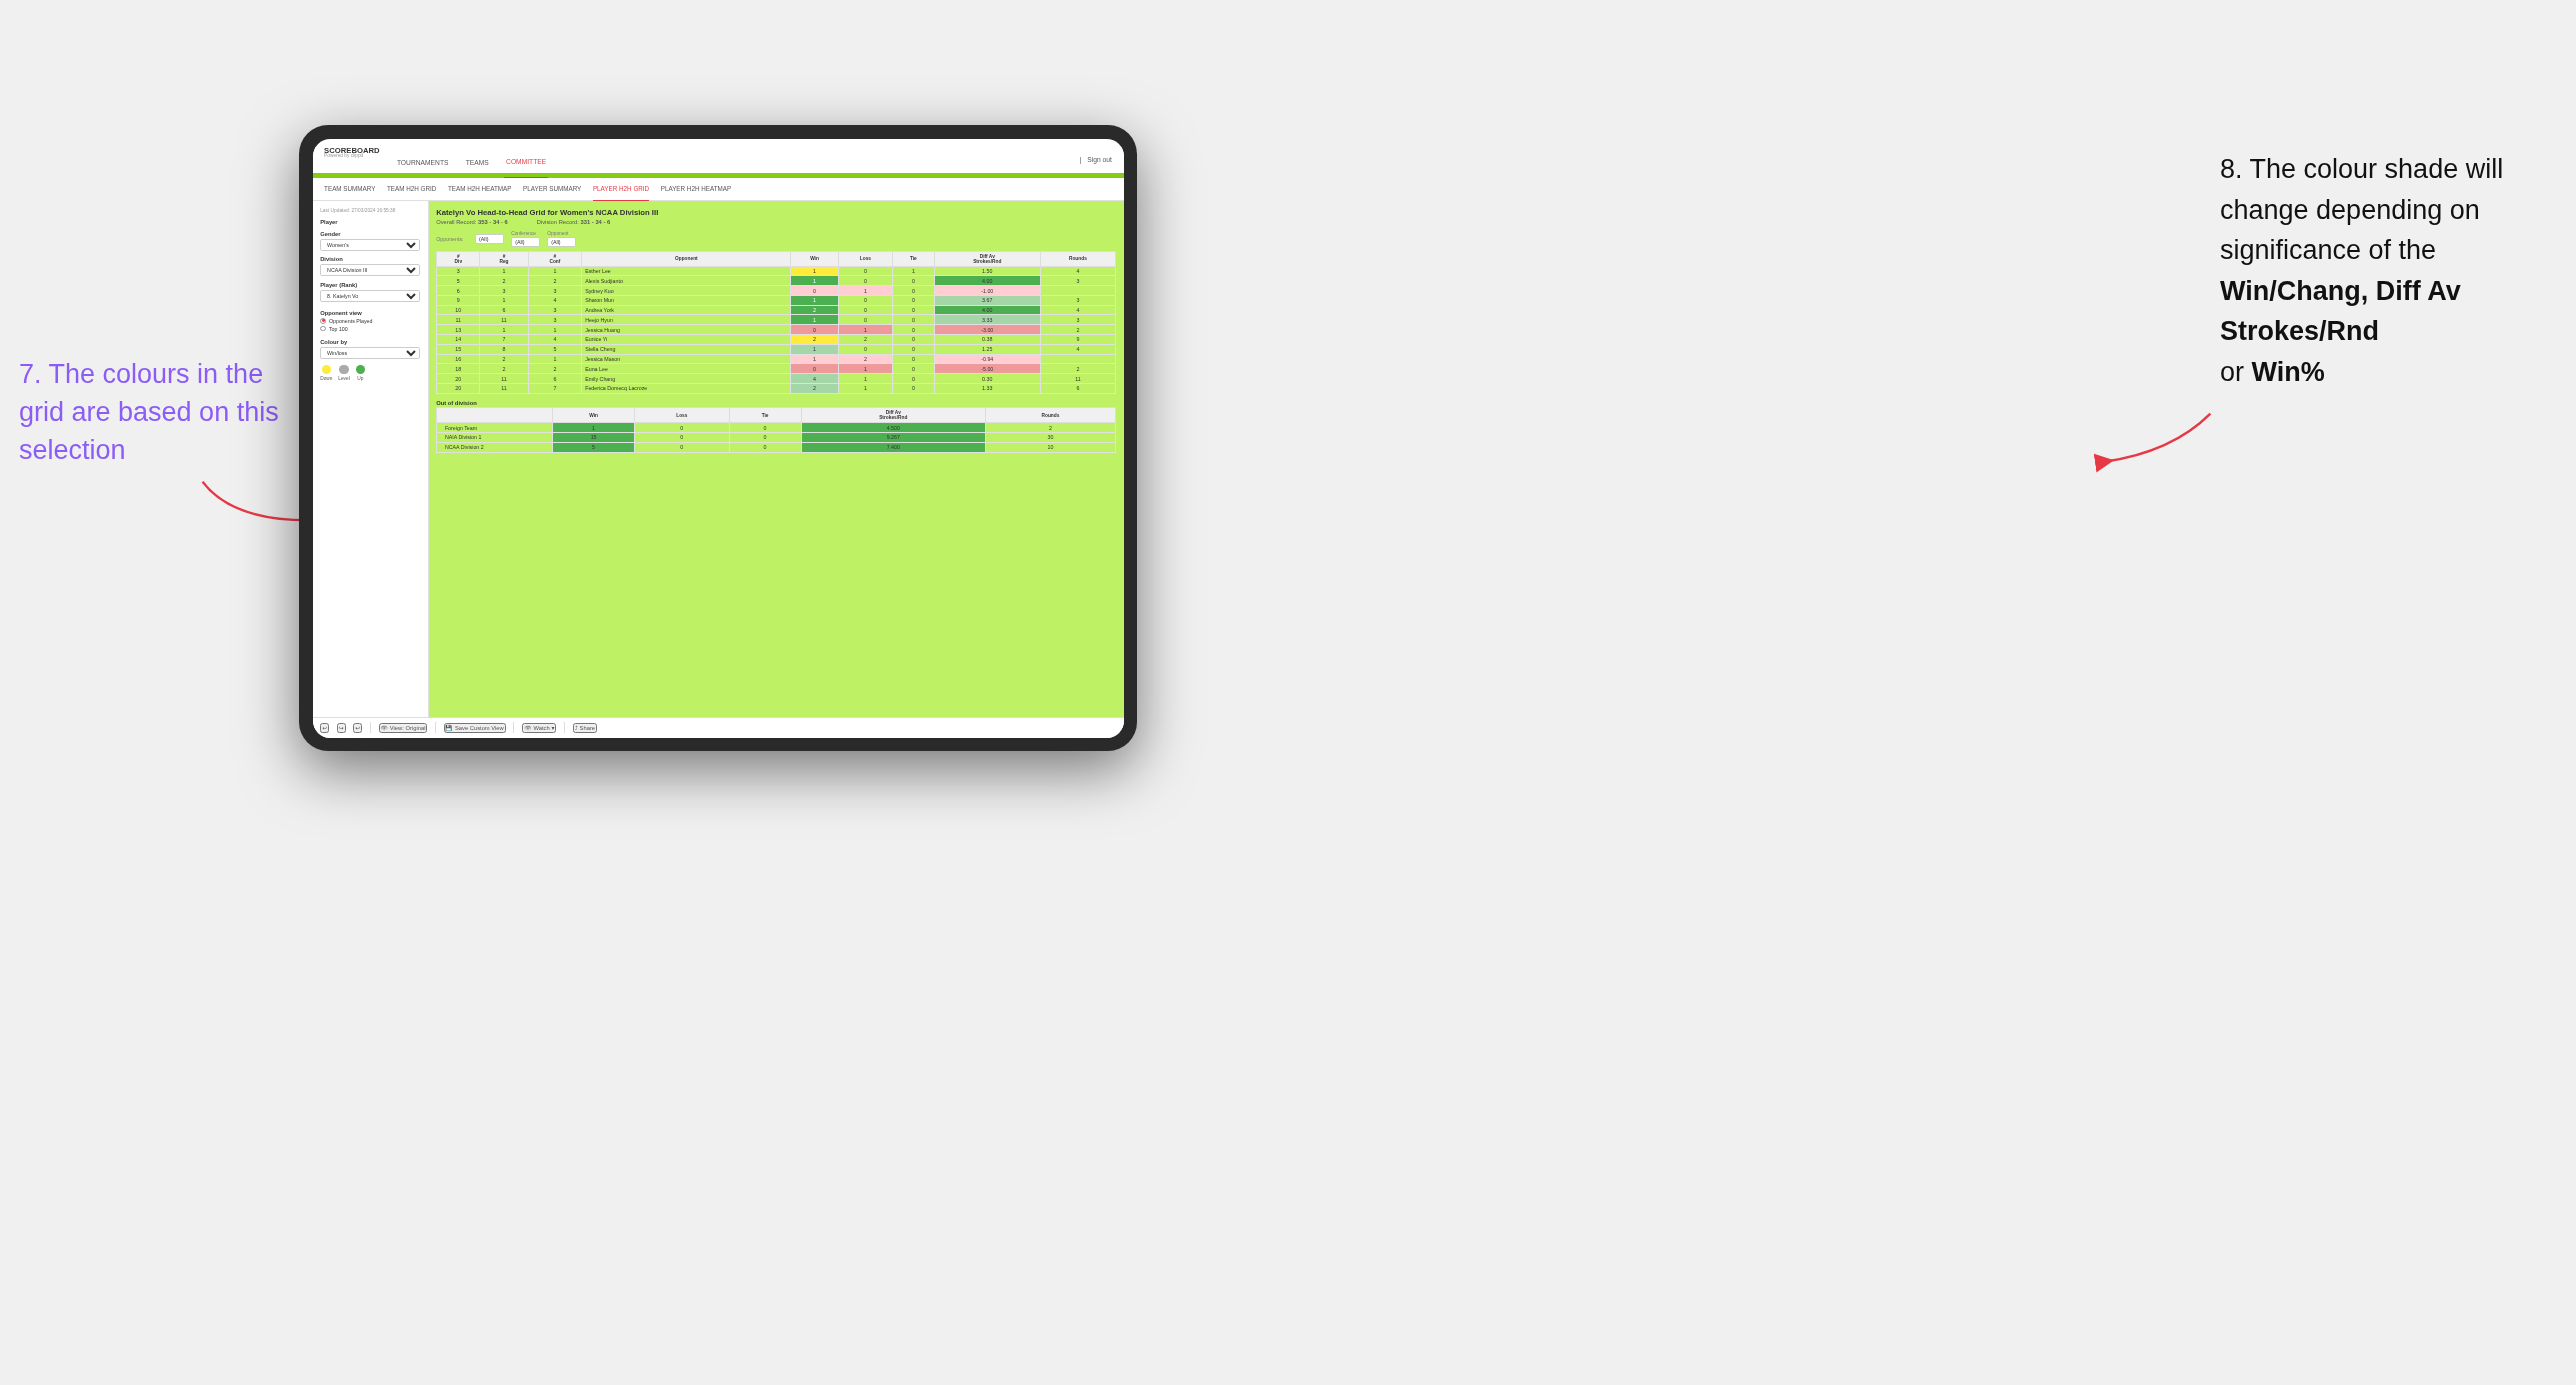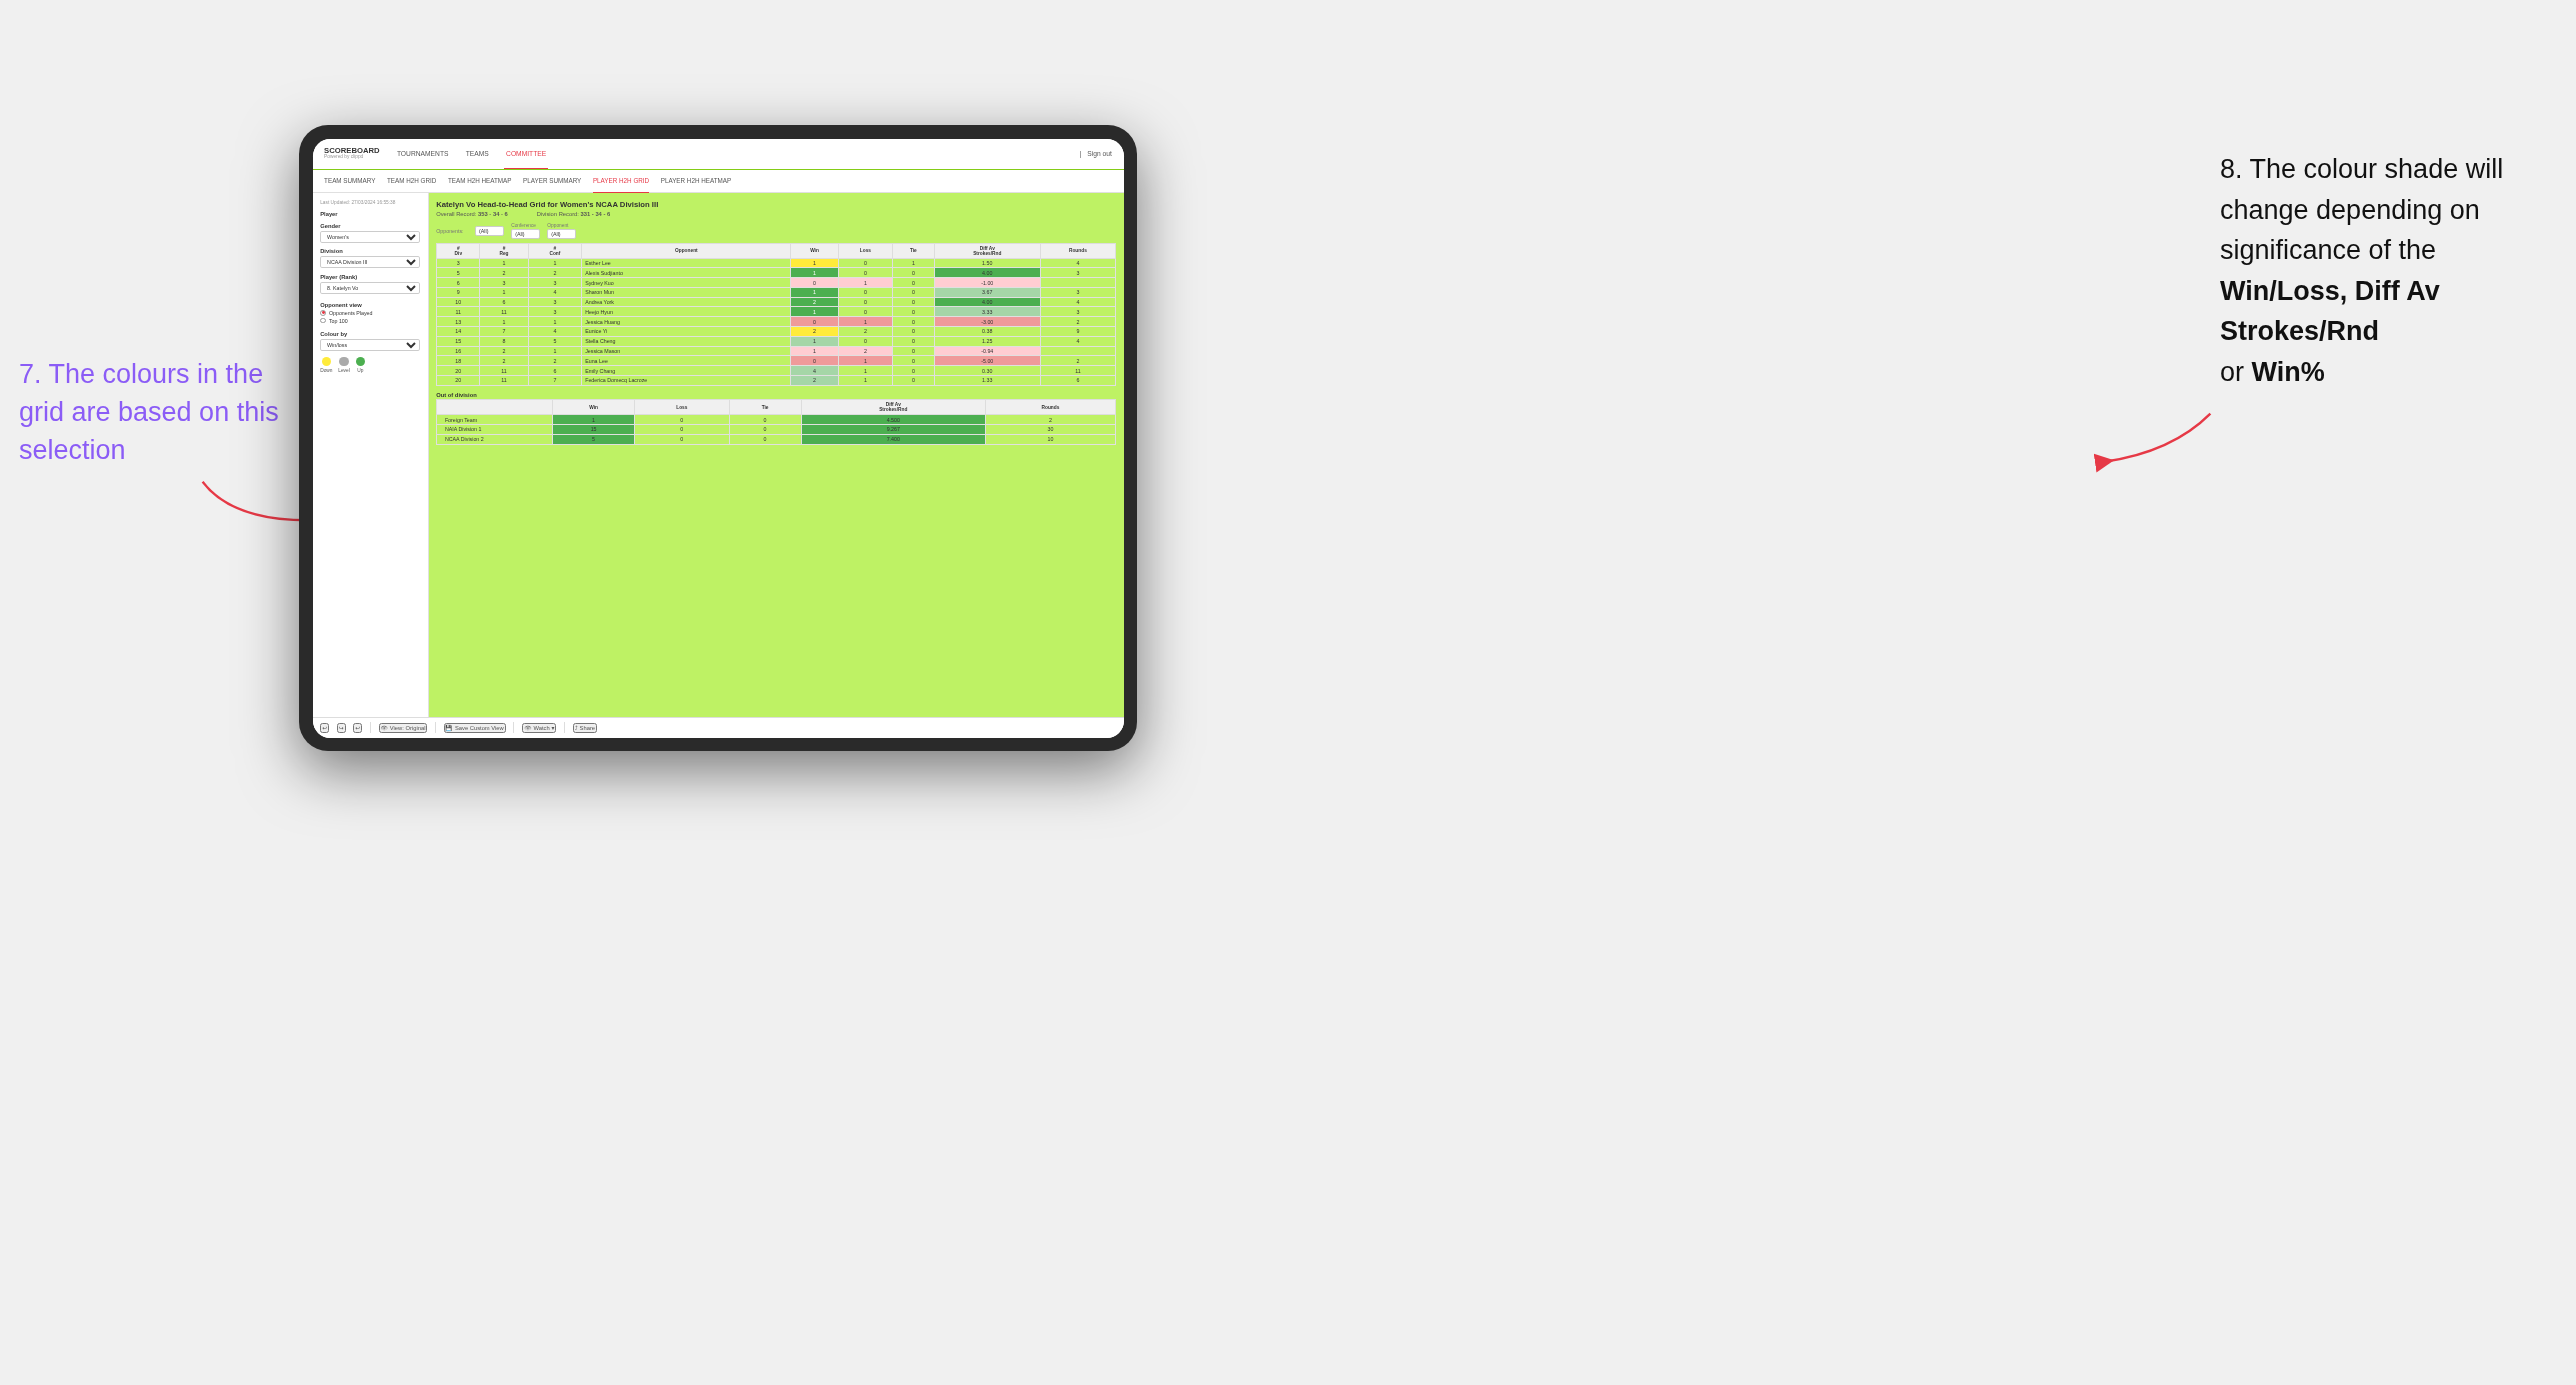--- a/index.html
+++ b/index.html
@@ -30,26 +30,26 @@
       background: #fff;
       border-radius: 17.3px;
       overflow: hidden;
       display: flex;
       flex-direction: column;
     }
 
     
     .nav-bar {
       background: #fff;
-      border-bottom: 1px solid #84cc16;
-      display: flex;
-      align-items: center;
+      border-bottom: 5px solid #84cc16;
+      display: flex;
       padding: 0 11.6px;
       height: 31px;
       flex-shrink: 0;
+      margin-top: 8px;
     }
     .nav-logo {
       font-size: 7.7px;
       font-weight: 900;
       color: #333;
       margin-right: 15.4px;
       line-height: 1;
     }
     .nav-logo .powered {
       font-size: 4.8px;
@@ -338,21 +338,21 @@
 </head>
 <body>
 
 <div class="annotation-left">
   <span>7. The colours in the grid are based on this selection</span>
 </div>
 
 <div class="annotation-right">
   <span>8. The colour shade will change depending on significance of the</span>
   <br>
-  <strong>Win/Loss,</strong>
+  <strong>Win/Chang,</strong>
   <strong>Diff Av Strokes/Rnd</strong>
   <br>
   <span>or</span>
   <strong>Win%</strong>
 </div>
 
 <svg class="arrow" style="position:absolute;left:193px;top:472px;" width="125" height="58" viewBox="0 0 130 60">
   <defs>
     <marker id="arrowhead-l" markerWidth="8" markerHeight="8" refX="4" refY="4" orient="auto">
       <path d="M0,0 L8,4 L0,8 Z" fill="#e63946"></path>

